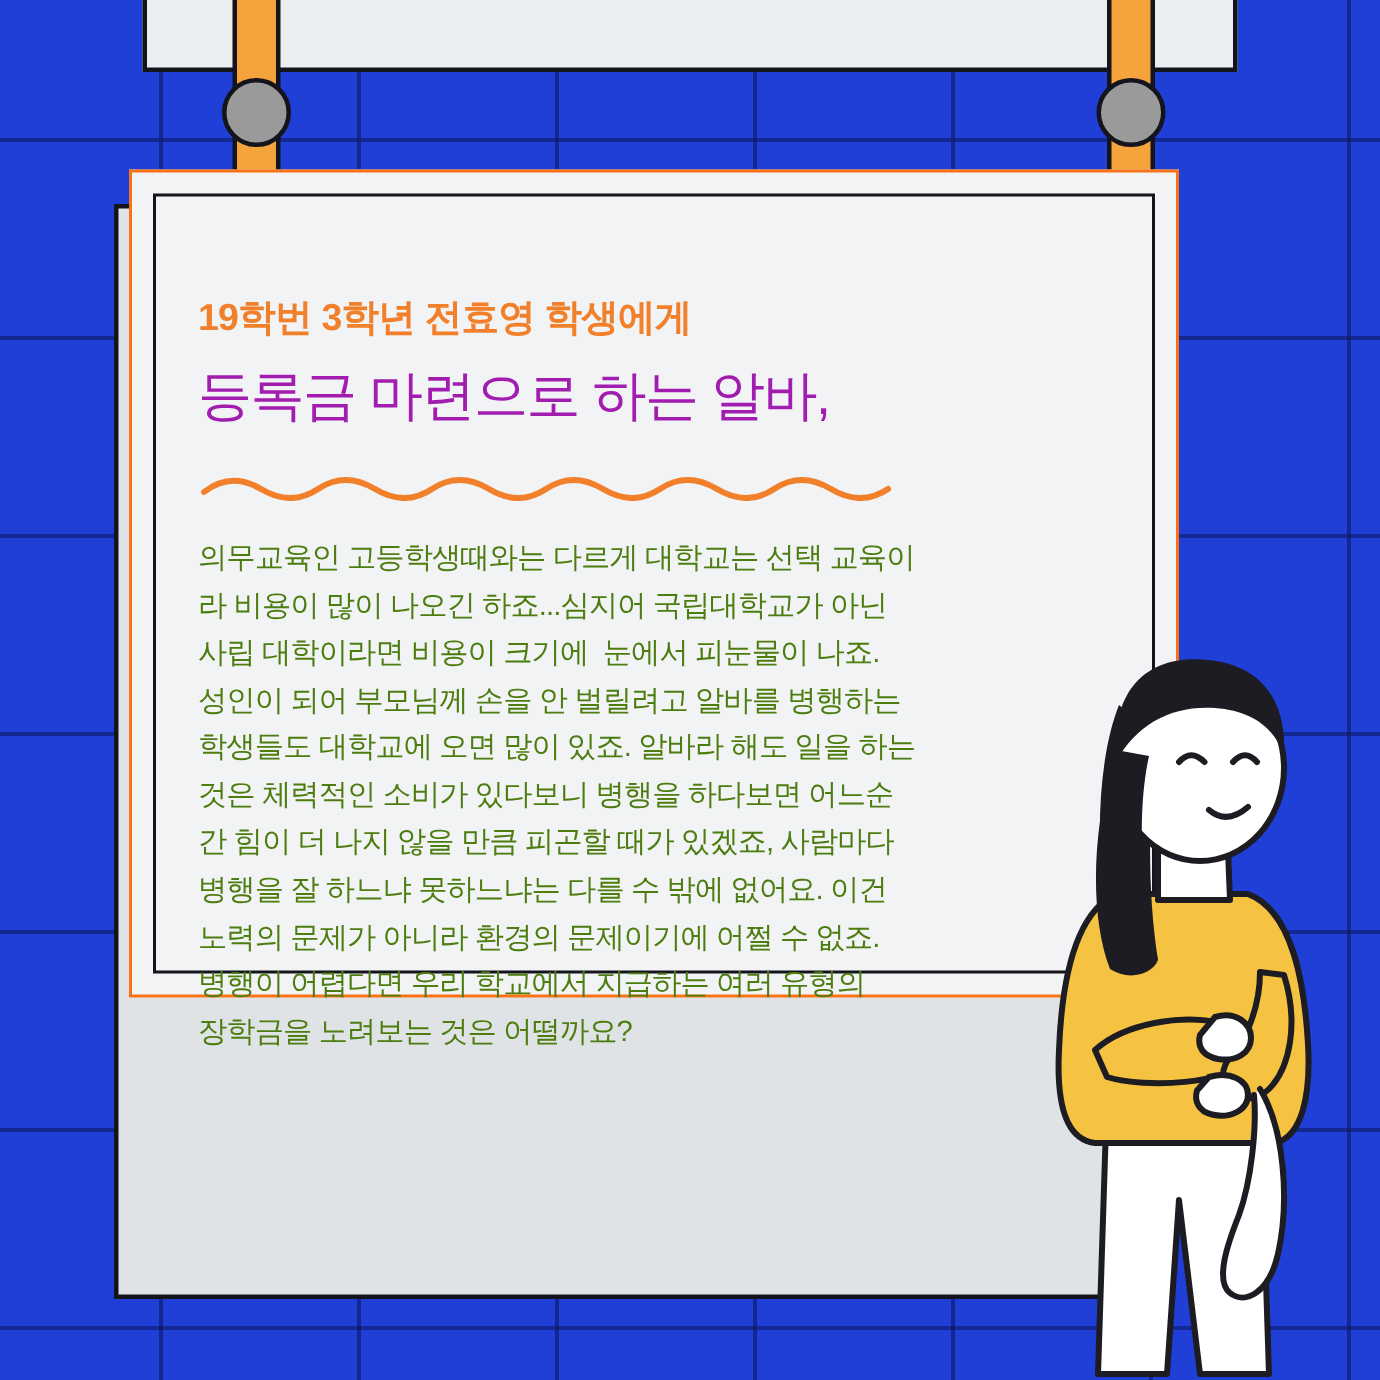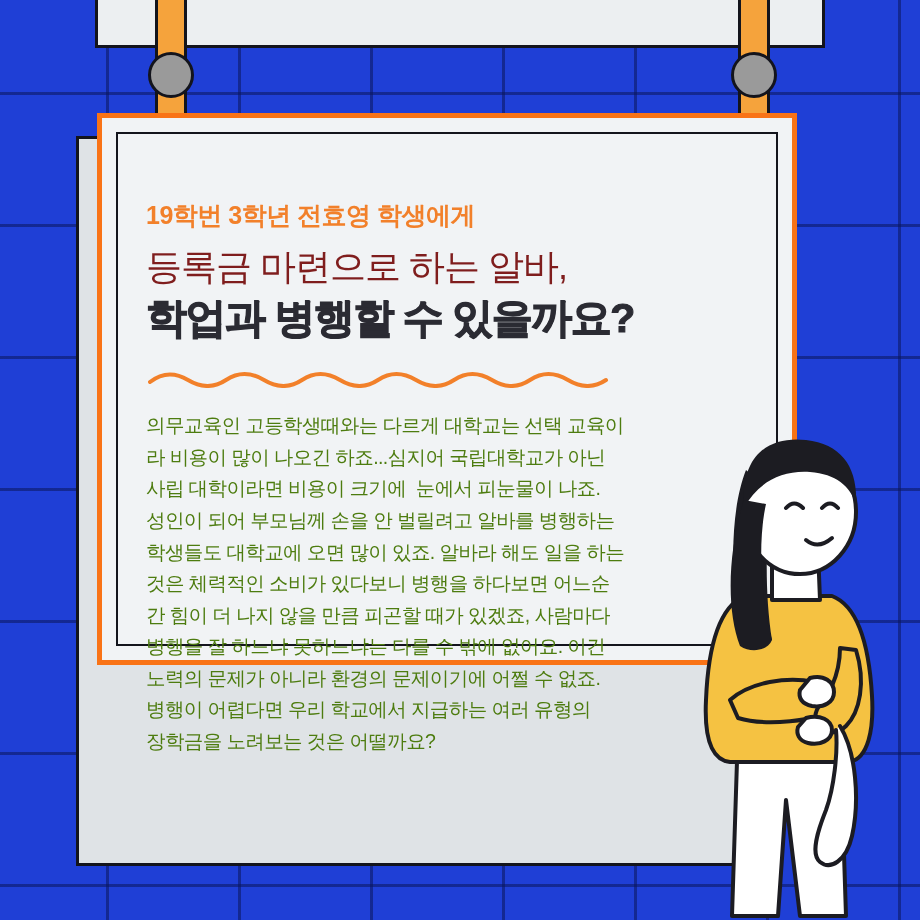--- a/index.html
+++ b/index.html
@@ -86,26 +86,26 @@
     left: 76px;
     top: 136px;
     width: 700px;
     height: 730px;
     background: #dfe3e6;
     border: 3px solid #13141c;
     box-sizing: border-box;
   }
   .card {
     position: absolute;
-    left: 97px;
+    left: 86px;
     top: 113px;
     width: 700px;
     height: 552px;
     background: #f1f3f5;
-    border: 5px solid #f97316;
+    border: 2px solid #f97316;
     box-sizing: border-box;
   }
   .card-inner-line {
     position: absolute;
     left: 14px;
     top: 14px;
     right: 14px;
     bottom: 14px;
     border: 2px solid #13141c;
     box-sizing: border-box;
@@ -121,21 +121,21 @@
 
   .eyebrow {
     color: #f2802a;
     font-size: 25px;
     font-weight: bold;
     letter-spacing: -0.5px;
     margin: 0 0 14px 0;
     line-height: 1.2;
   }
   .headline-1 {
-    color: #7f1d1d;
+    color: #a21caf;
     font-size: 36px;
     font-weight: normal;
     letter-spacing: -1px;
     margin: 0 0 4px 0;
     line-height: 1.25;
   }
   .headline-2 {
     color: #2b2b33;
     font-size: 41px;
     font-weight: bold;
@@ -190,21 +190,20 @@
 </div>
 
 <div class="card-shadow"></div>
 
 <div class="card">
   <div class="card-inner-line"></div>
 
   <div class="content">
     <p class="eyebrow">19학번 3학년 전효영 학생에게</p>
     <p class="headline-1">등록금 마련으로 하는 알바,</p>
-    <p class="headline-2">학업과 병행할 수 있을까요?</p>
 
     <svg class="divider" viewBox="0 0 470 18" preserveAspectRatio="none">
       <path d="M2,12 Q20,-2 40,10 T78,10 T116,10 T154,10 T192,10 T230,10 T268,10 T306,10 T344,10 T382,10 T420,10 T458,10" fill="none" stroke="#f2802a" stroke-width="4" stroke-linecap="round"></path>
     </svg>
 
     <p class="body-text">의무교육인 고등학생때와는 다르게 대학교는 선택 교육이
 라 비용이 많이 나오긴 하죠...심지어 국립대학교가 아닌
 사립 대학이라면 비용이 크기에  눈에서 피눈물이 나죠.
 성인이 되어 부모님께 손을 안 벌릴려고 알바를 병행하는
 학생들도 대학교에 오면 많이 있죠. 알바라 해도 일을 하는

